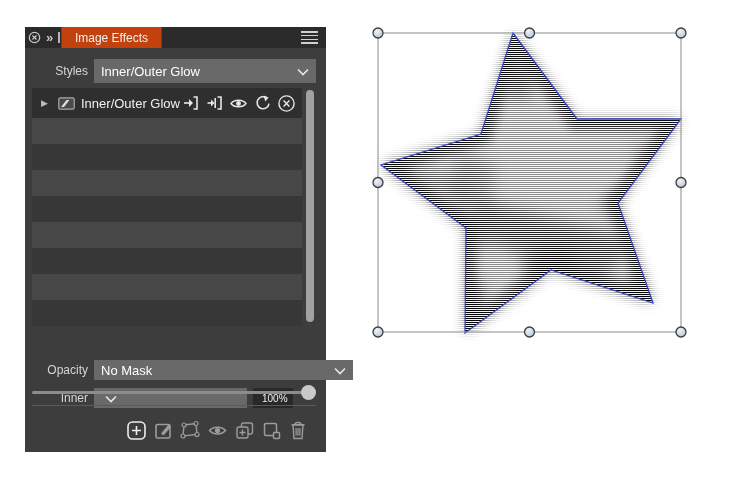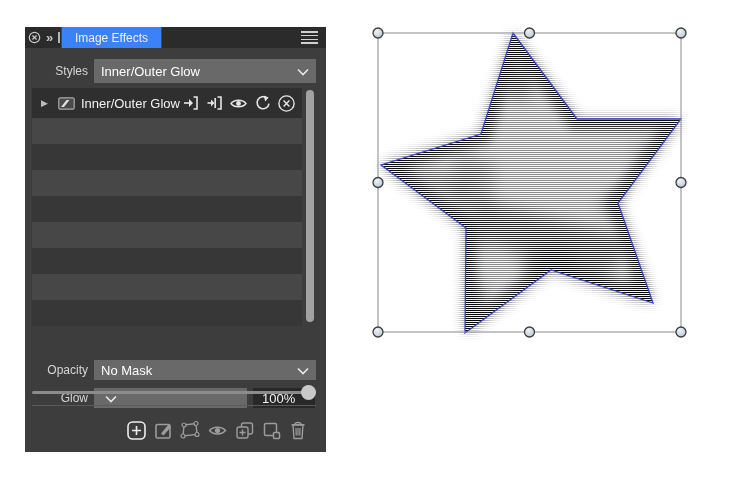--- a/index.html
+++ b/index.html
@@ -7,21 +7,21 @@
               font-family:"Liberation Sans","DejaVu Sans",sans-serif; }
 
   
   .panel { position:absolute; left:25px; top:27px; width:301px; height:425px;
            background:#3d3d3d; color:#d6d6d6; }
   .panel-header { position:absolute; left:0; top:0; width:100%; height:21px;
                   background:#2b2b2b; }
   .hdr-left { position:absolute; left:3px; top:0; height:21px; display:flex;
               align-items:center; gap:5px; }
   .tab { position:absolute; left:36px; top:0; width:101px; height:21px;
-         background:#3b82f6; display:flex; align-items:center; justify-content:center;
+         background:#c2410c; display:flex; align-items:center; justify-content:center;
          font-size:12px; color:#f0f0f0; border-left:1px solid #4a4a4a; border-right:1px solid #4a4a4a; }
   .hamburger { position:absolute; right:8px; top:4px; width:17px; height:13px;
                display:flex; flex-direction:column; justify-content:space-between; cursor:pointer; }
   .hamburger div { height:1.6px; background:#cfcfcf; }
   .pipe-handle { display:flex; gap:2px; }
   .pipe-handle div { width:1.6px; height:11px; background:#b5b5b5; }
   .chevrons { font-size:13px; font-weight:bold; color:#c8c8c8; line-height:1; }
 
   .row-label { position:absolute; left:0; width:63px; text-align:right;
                font-size:12px; color:#d6d6d6; }
@@ -42,25 +42,25 @@
   .row-icons .ibtn { width:19px; height:19px; display:flex; align-items:center;
                      justify-content:center; color:#e6e6e6; cursor:pointer; }
   .list-row { height:26px; cursor:pointer; }
   .list-row.light { background:#474747; }
   .list-row.dark  { background:#373737; }
 
   .scrollbar { position:absolute; left:281px; top:63px; width:8px; height:232px;
                background:#a2a2a2; border-radius:4px; cursor:pointer; }
 
   .opacity-label { top:336px; }
-  .opacity-dd { left:69px; top:333px; width:222px; height:20px;gap:16px; }
+  .opacity-dd { left:69px; top:333px; width:259px; height:20px;gap:16px; }
   .blend-label { top:364px; }
   .blend-dd { left:69px; top:361px; width:153px; height:20px; }
-  .pct-box { position:absolute; left:228px; top:361px; width:62px; height:20px;
-             background:#282828; color:#f0f0f0; font-size:13px; display:flex;
+  .pct-box { position:absolute; left:228px; top:361px; width:40px; height:20px;
+             background:#282828; color:#f0f0f0; font-size:10px; display:flex;
              align-items:center; padding-left:9px; }
 
   .slider-track { position:absolute; left:7px; top:364px; width:284px; height:3px;
                   background:#8c8c8c; border-radius:2px; cursor:pointer; }
   .slider-thumb { position:absolute; top:358px; width:15px; height:15px; border-radius:50%;
                   background:#c9c9c9; cursor:pointer; }
 
   .separator { position:absolute; left:7px; top:378px; width:284px; height:1px; background:#5a5a5a; }
 
   .toolbar { position:absolute; left:0; top:390px; width:100%; height:26px;
@@ -176,21 +176,21 @@
   <div class="row-label opacity-label">Opacity</div>
   <div class="dropdown opacity-dd">
     <span class="dd-text">No Mask</span>
     <span class="dd-chevron">
       <svg width="12" height="8" viewBox="0 0 12 8">
           <polyline points="1,1.5 6,6.5 11,1.5" fill="none" stroke="#e8e8e8" stroke-width="1.6"></polyline>
         </svg>
     </span>
   </div>
 
-  <div class="row-label blend-label">Glow</div>
+  <div class="row-label blend-label">Inner</div>
   <div class="dropdown blend-dd">
     <span class="dd-chevron">
       <svg width="12" height="8" viewBox="0 0 12 8">
           <polyline points="1,1.5 6,6.5 11,1.5" fill="none" stroke="#e8e8e8" stroke-width="1.6"></polyline>
         </svg>
     </span>
   </div>
   <div class="pct-box">
     <span>100%</span>
   </div>

